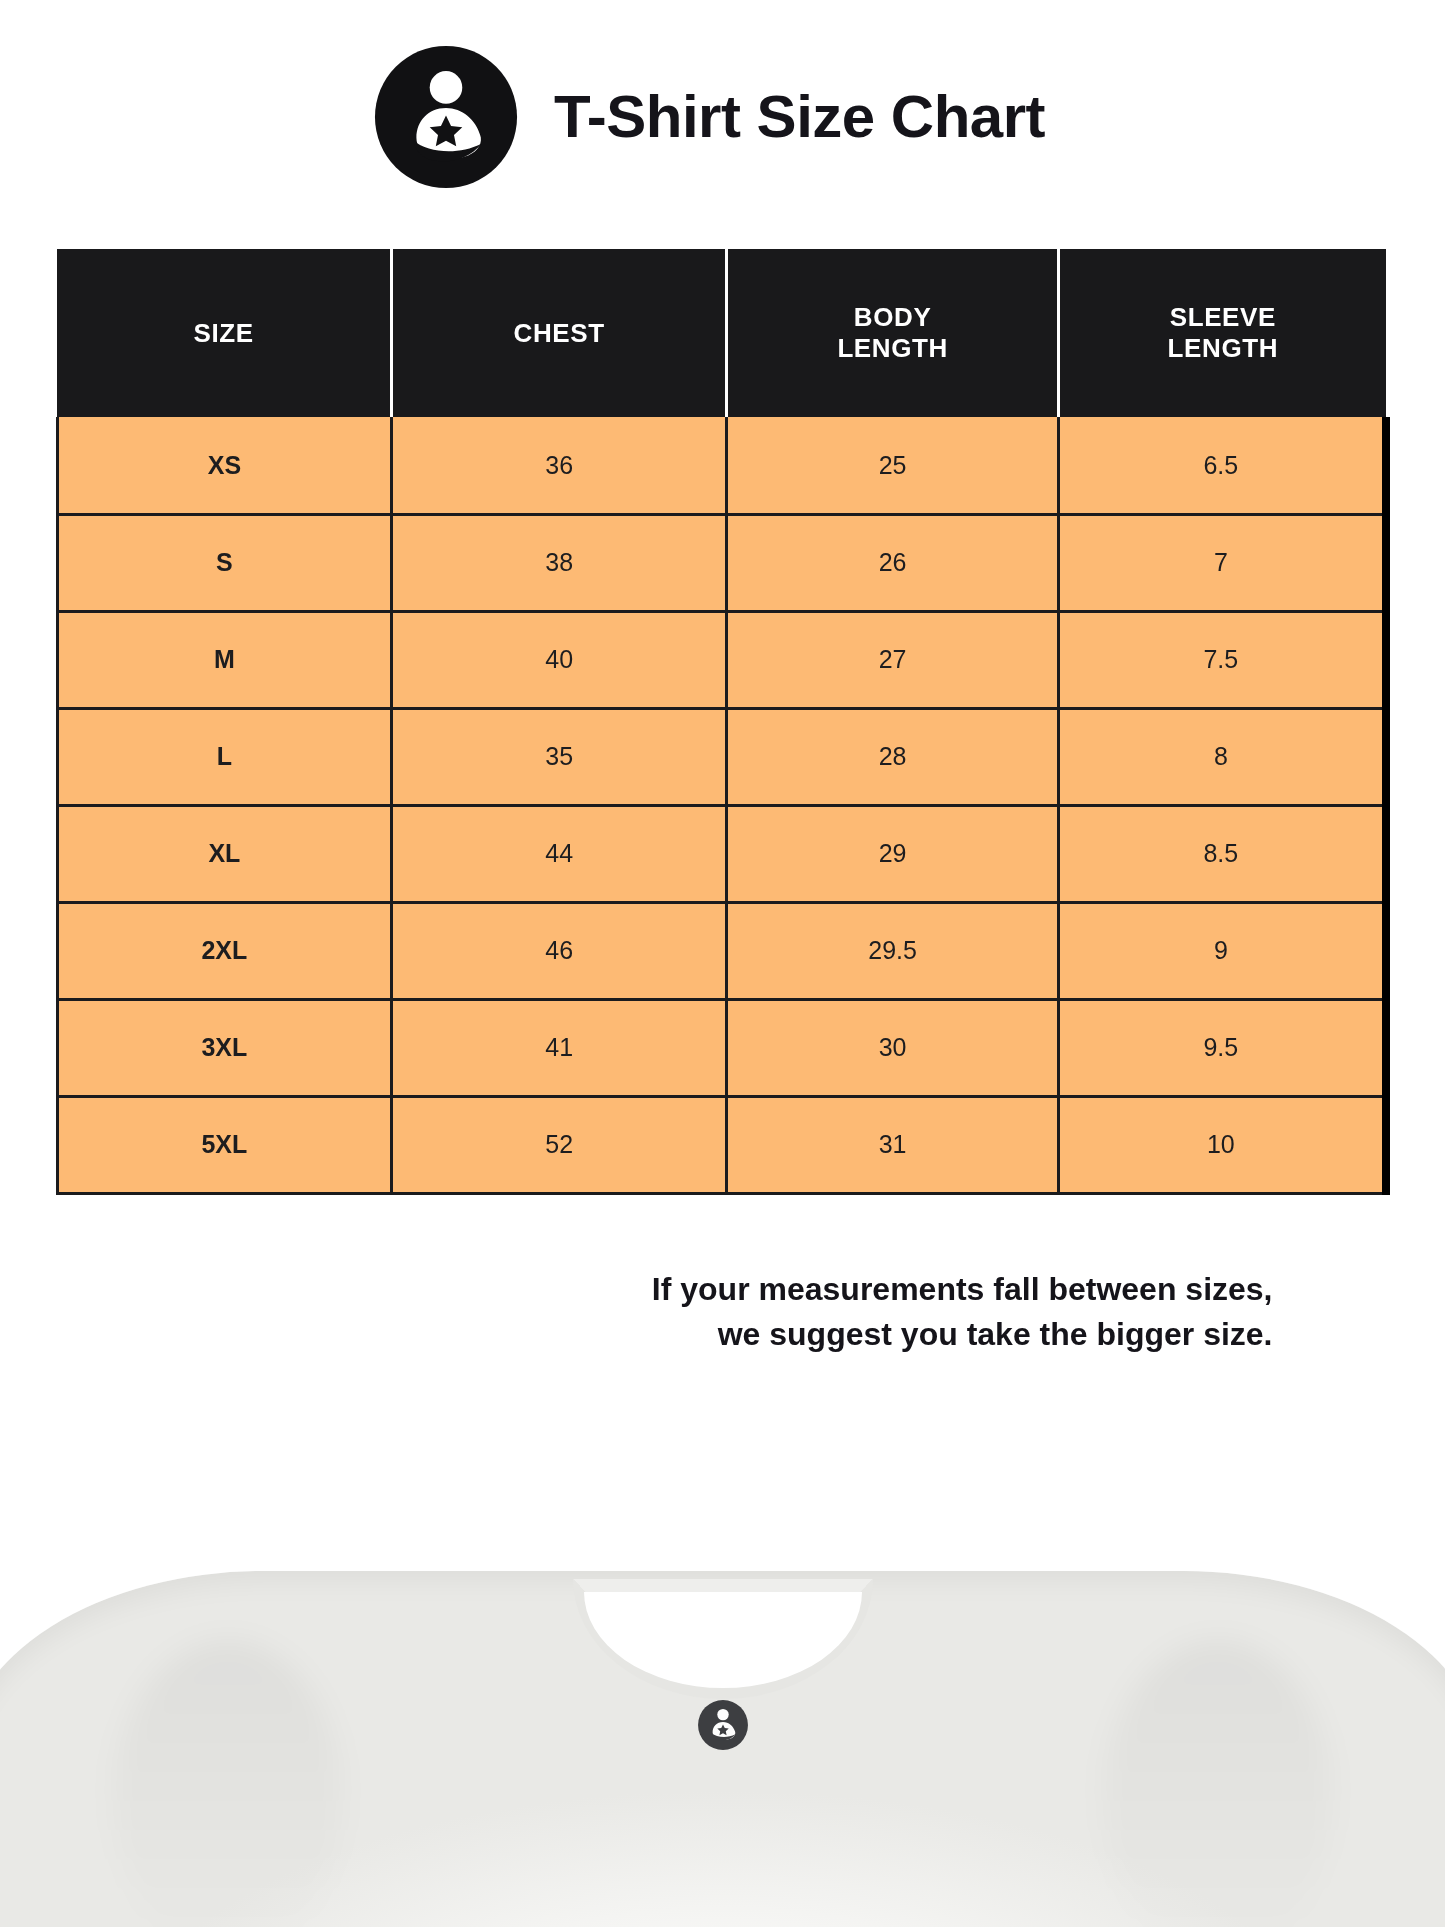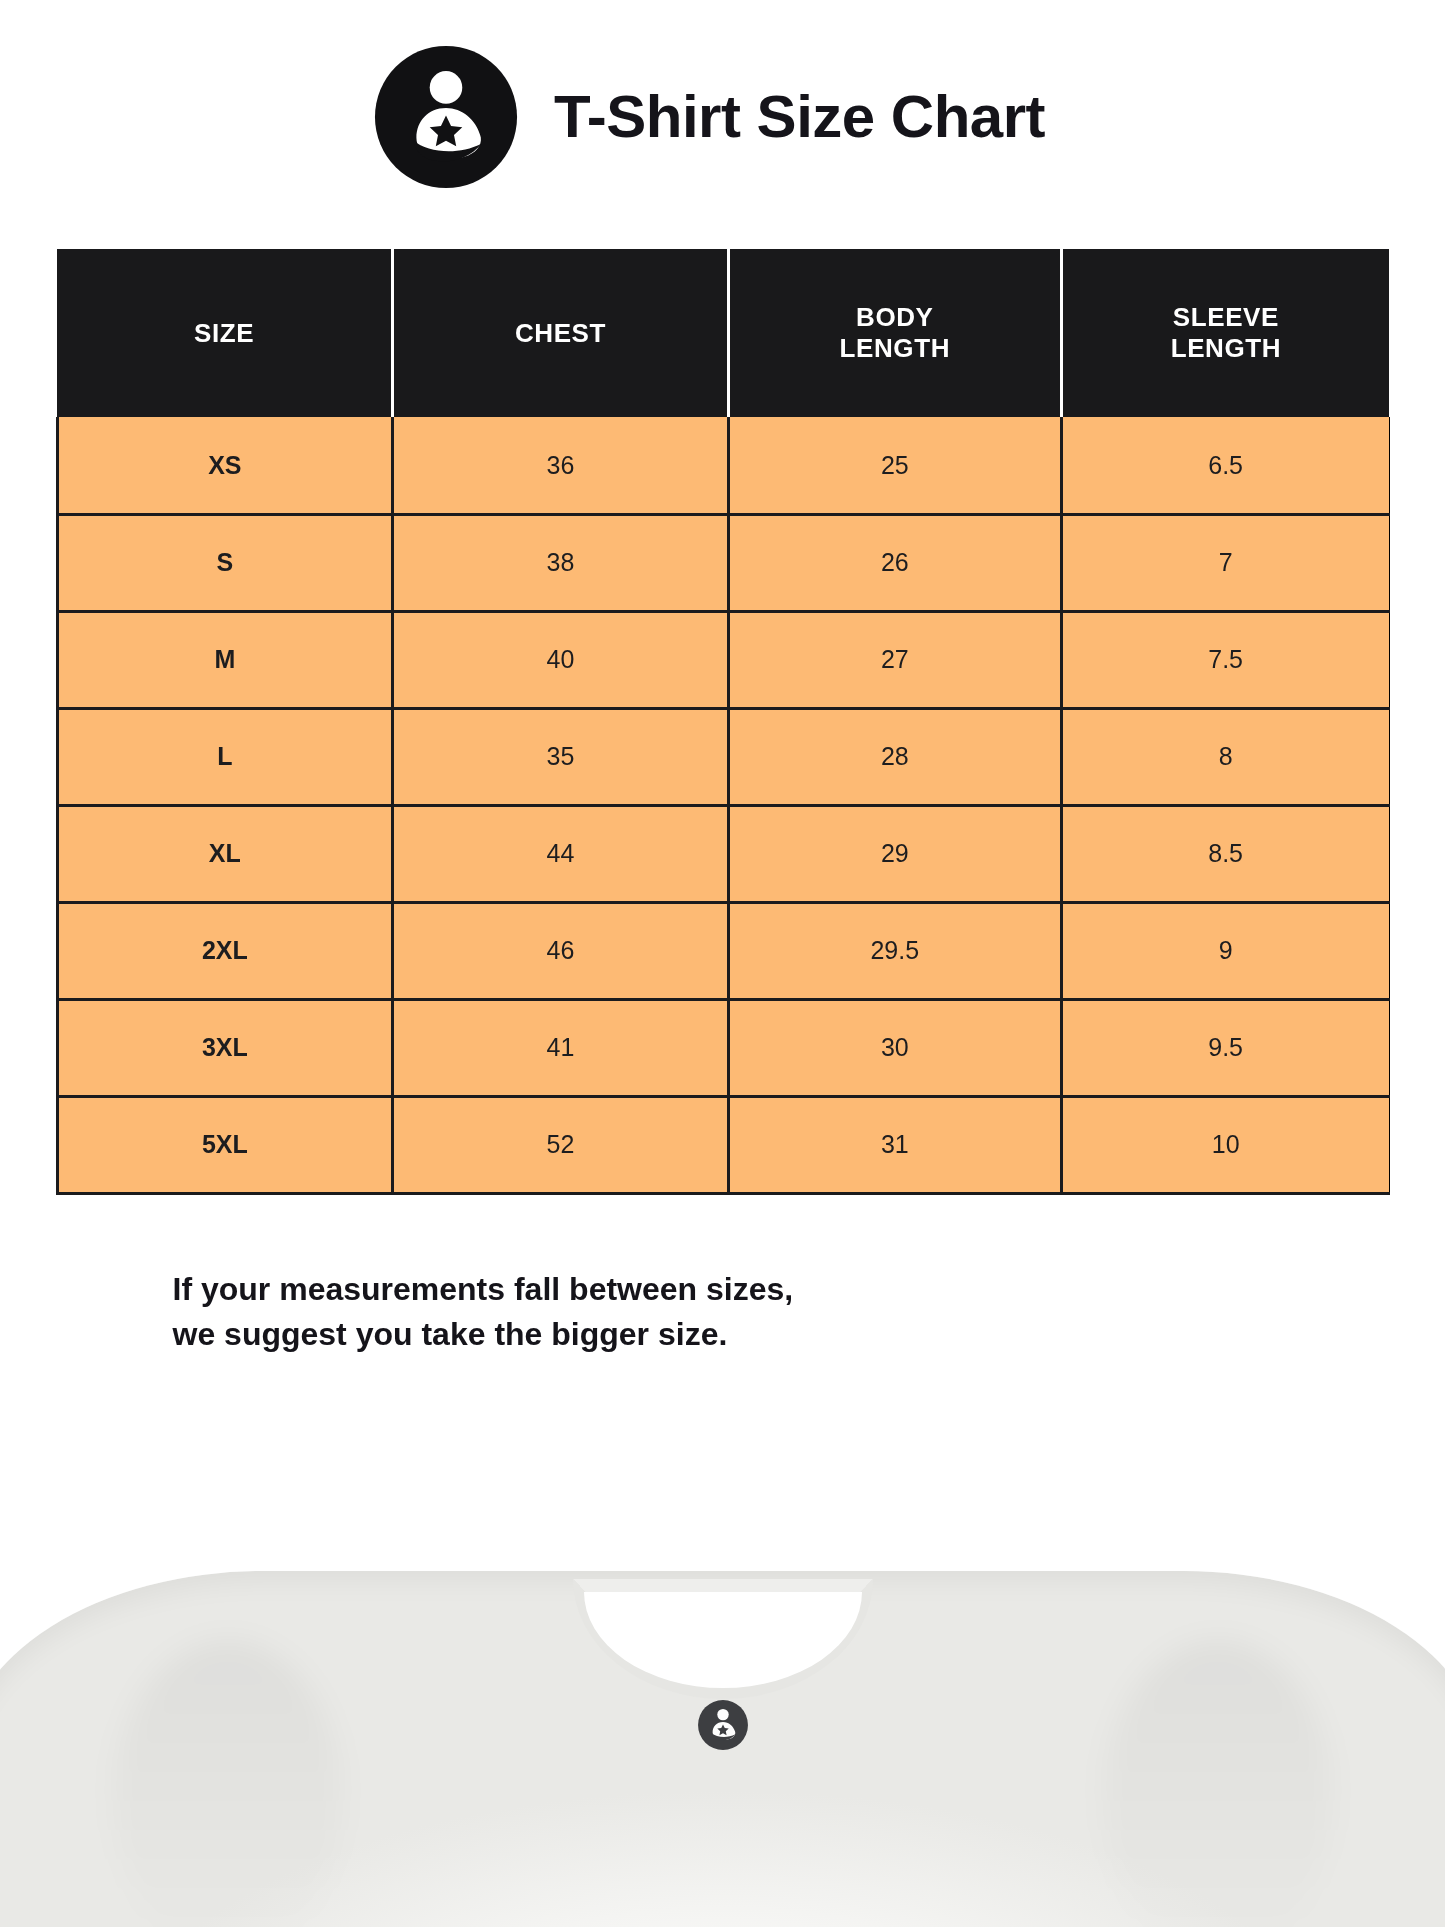--- a/index.html
+++ b/index.html
@@ -71,40 +71,40 @@
     height: 97px;
     text-align: center;
     vertical-align: middle;
     font-size: 25px;
     color: #1d1d1f;
     border-bottom: 3px solid #1b1b1d;
     border-right: 3px solid #1b1b1d;
     background: #fdba74;
   }
   table.size-chart tbody td:last-child {
-    border-right: 1px solid #000000;
+    border-right: 8px solid #000000;
   }
   table.size-chart tbody tr td:first-child {
     font-weight: bold;
     font-size: 25px;
     border-left: 3px solid #1b1b1d;
   }
   table.size-chart tbody tr:last-child td { border-bottom: 3px solid #1b1b1d; margin-top: 9px; }
 
   
   col.c-size { width: 25.2%; }
   col.c-chest { width: 25.2%; }
   col.c-body { width: 25.0%; }
   col.c-sleeve { width: 24.6%; }
 
   
   .note {
     margin: 72px auto 0 auto;
     width: 1100px;
-    text-align: left;
+    text-align: right;
     font-size: 32px;
     font-weight: bold;
     line-height: 1.42;
     color: #15141a;
   }
   .note .line { display: block; }
 
   
   .shirt-area {
     position: absolute;

